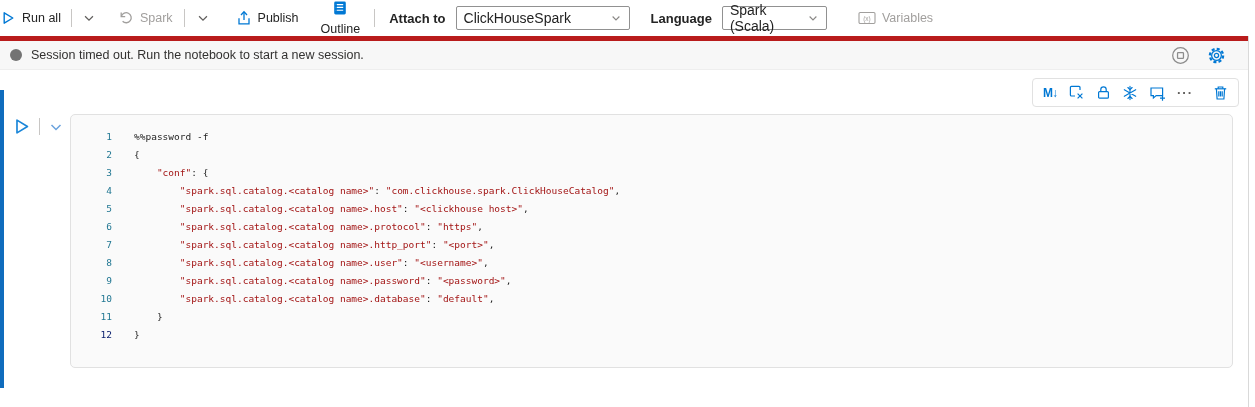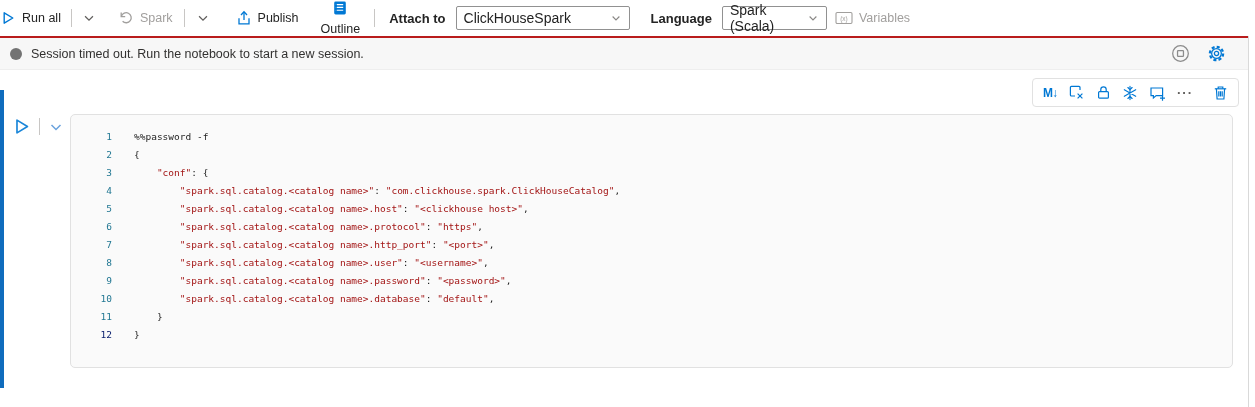--- a/index.html
+++ b/index.html
@@ -16,21 +16,21 @@
   .tb-divider { width:1px; height:18px; background:#c8c6c4; }
   .tb-chevron { display:flex; align-items:center; cursor:pointer; }
   .tb-label { font-weight:600; font-size:13px; color:#242424; }
   .tb-select { display:flex; align-items:center; justify-content:space-between;
     height:24px; border:1px solid #919191; background:#fff; border-radius:2px;
     font-size:14px; color:#1f1f1f; padding:0 7px; cursor:pointer; }
   .icon { display:inline-flex; align-items:center; justify-content:center; }
 
   
   .session-bar { position:absolute; left:0; top:36px; width:1248px; height:34px;
-    background:var(--session-bg,#f7f7f7); border-top:2px solid #b91c1c; border-bottom:1px solid #eee;
+    background:var(--session-bg,#f7f7f7); border-top:5px solid #b91c1c; border-bottom:1px solid #eee;
     display:flex; align-items:center; padding:0 22px 0 10px; }
   .session-dot { width:12px; height:12px; border-radius:50%; background:#737373; margin-right:9px; flex:none; }
   .session-text { font-size:12.5px; color:#323130; }
   .session-actions { margin-left:auto; display:flex; align-items:center; gap:17px; }
 
   .panel-border { position:absolute; left:1248px; top:36px; width:1px; height:371px; background:#d9d9d9; }
 
   
   .focus-bar { position:absolute; left:0; top:90px; width:4px; height:298px;
     background:var(--focus-blue,#0f6cbd); }
@@ -143,21 +143,21 @@
     <span class="tb-label" style="margin-left:21px;">Language</span>
     <div class="tb-select" style="width:105px; margin-left:10px;justify-content:center;">
       <span>Spark (Scala)</span>
       <span class="icon">
         <svg width="12" height="12" viewBox="0 0 16 16">
             <path d="M3.5 6 L8 10.5 L12.5 6" fill="none" stroke="#8a8886" stroke-width="1.5"></path>
           </svg>
       </span>
     </div>
 
-    <div class="tb-btn disabled" style="margin-left:8px;">
+    <div class="tb-btn disabled" style="margin-left:31px;">
       <span class="icon">
         <svg width="18" height="14" viewBox="0 0 18 14" fill="none" stroke="#a19f9d">
           <rect x="1" y="1.5" width="16" height="11" rx="1.2" stroke-width="1.1"></rect>
           <text x="9" y="9.6" text-anchor="middle" font-size="6.5" fill="#a19f9d" stroke="none" font-family="Liberation Sans, sans-serif">(x)</text>
         </svg>
       </span>
       <span>Variables</span>
     </div>
   </div>
 

